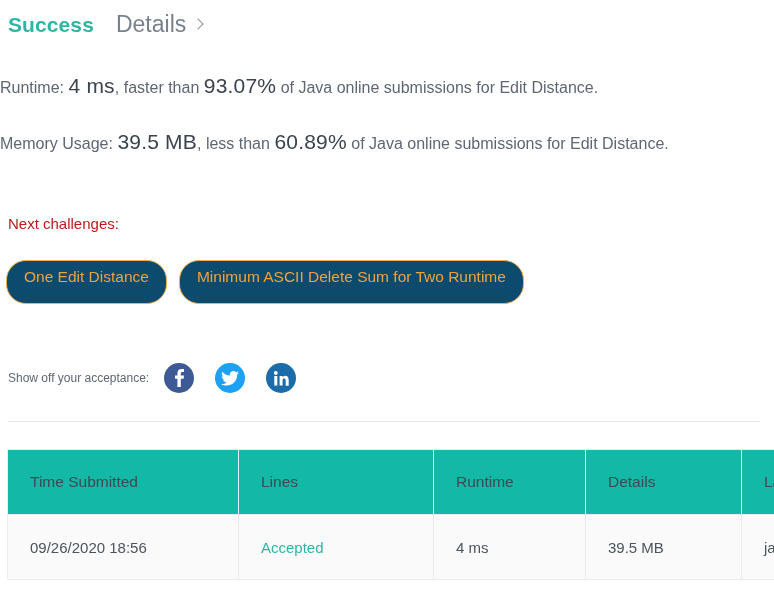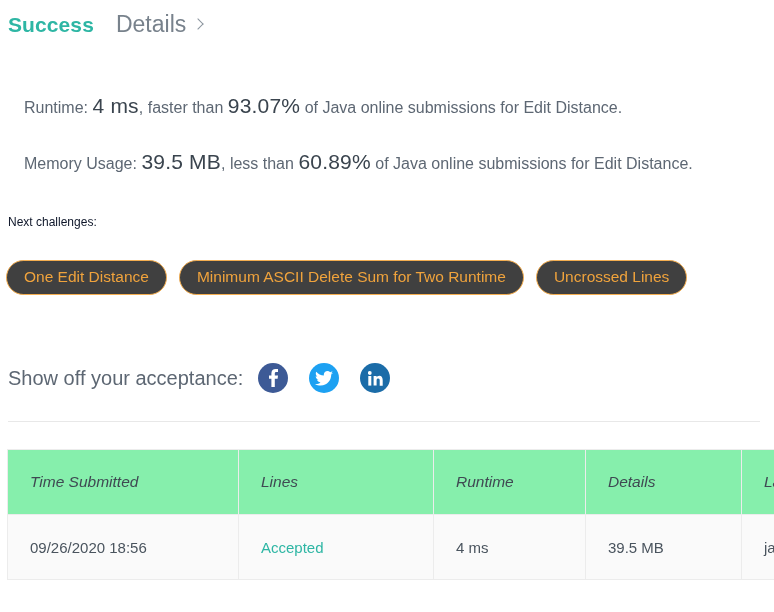--- a/index.html
+++ b/index.html
@@ -48,75 +48,74 @@
     border-right: 1.8px solid #8b959e;
     border-top: 1.8px solid #8b959e;
     transform: rotate(45deg);
     position: relative;
     top: -1px;
   }
 
   
   .stat-line {
     position: absolute;
-    left: 24px;
+    left: 0;
     right: 60px;
     font-size: 16px;
     color: #5d6773;
     line-height: 28px;
-    margin-top: 20px;
   }
   .stat-line .big {
     font-size: 21px;
     color: #3a444e;
     letter-spacing: 0.2px;
   }
   #runtime-line { top: 72px; }
   #memory-line  { top: 128px; }
 
   .next-label {
     position: absolute;
     left: 8px;
     top: 215px;
-    font-size: 12px;
-    color: #0f172a;
+    font-size: 15px;
+    color: #b91c1c;
   }
 
   
   .pill-wrap {
     position: absolute;
     left: 6px;
     top: 260px;
     width: 720px;
     display: flex;
     flex-wrap: wrap;
     gap: 11px 12px;
   }
   .pill {
     border: 1px solid #f4ae50;
-    background: #404040;
+    background: #0c4a6e;
     color: #f0a33c;
     border-radius: 20px;
     font-size: 15.5px;
-    padding: 6px 17px 7px 17px;
+    padding: 6px 17px 16px 17px;
     line-height: 20px;
     white-space: nowrap;
     cursor: pointer;
   }
 
   
   .share-row {
     position: absolute;
     left: 8px;
     top: 363px;
     display: flex;
     align-items: center;
   }
   .share-label {
-    font-size: 20px;
+    font-size: 12px;
     color: #5d6773;
     margin-right: 15px;
   }
   .social {
     width: 30px;
     height: 30px;
     border-radius: 50%;
     margin-right: 21px;
     display: flex;
     align-items: center;
@@ -151,24 +150,23 @@
   table.subs th,
   table.subs td {
     border: 1px solid #ececec;
     text-align: left;
     padding-left: 22px;
     font-weight: normal;
     color: #4a545e;
   }
   table.subs th {
     height: 62px;
-    background: #86efac;
+    background: #14b8a6;
     font-size: 15.5px;
     color: #3f4952;
-    font-style: italic;
   }
   table.subs td {
     height: 62px;
     background: #fafafa;
   }
   .col-time { width: 207px; }
   .col-status { width: 171px; }
   .col-runtime { width: 128px; }
   .col-memory { width: 132px; }
   .col-language { width: 115px; }
@@ -202,21 +200,20 @@
     <span class="big">39.5 MB</span><span>, less than</span>
     <span class="big">60.89%</span>
     <span>of Java online submissions for Edit Distance.</span>
   </div>
 
   <div class="next-label">Next challenges:</div>
 
   <div class="pill-wrap">
     <span class="pill">One Edit Distance</span>
     <span class="pill">Minimum ASCII Delete Sum for Two Runtime</span>
-    <span class="pill">Uncrossed Lines</span>
   </div>
 
   <div class="share-row">
     <span class="share-label">Show off your acceptance:</span>
 
     <span class="social" style="background:#3d5a96">
       <span>
         <svg width="9" height="18" viewBox="0 0 9 18">
           <path fill="#ffffff" d="M5.8 18V9.8h2.8l0.4-3.2H5.8V4.5c0-0.9 0.3-1.6 1.6-1.6h1.7V0.1C8.8 0.1 7.8 0 6.6 0 4.1 0 2.4 1.5 2.4 4.2v2.4H0v3.2h2.4V18H5.8z"></path>
         </svg>

